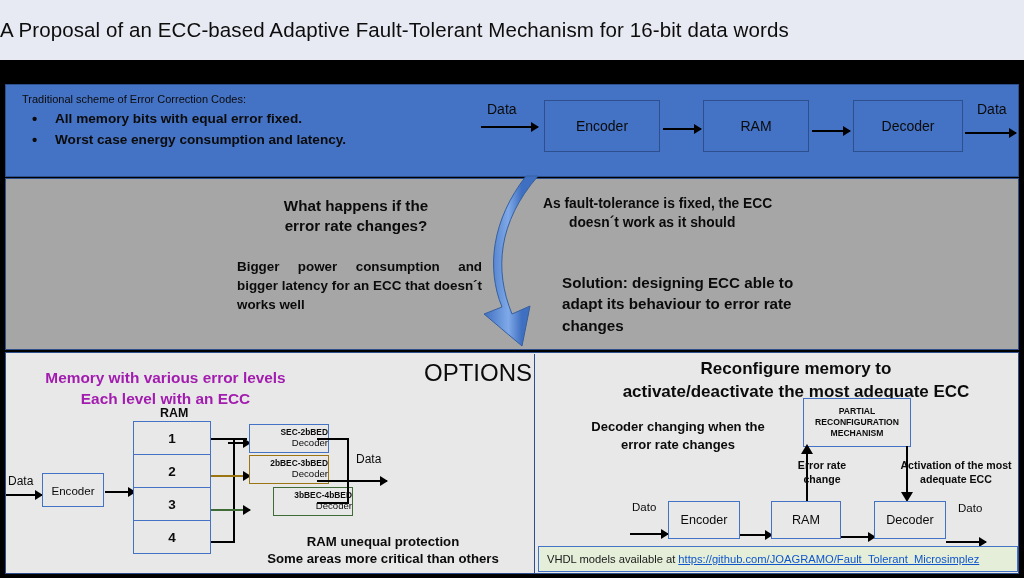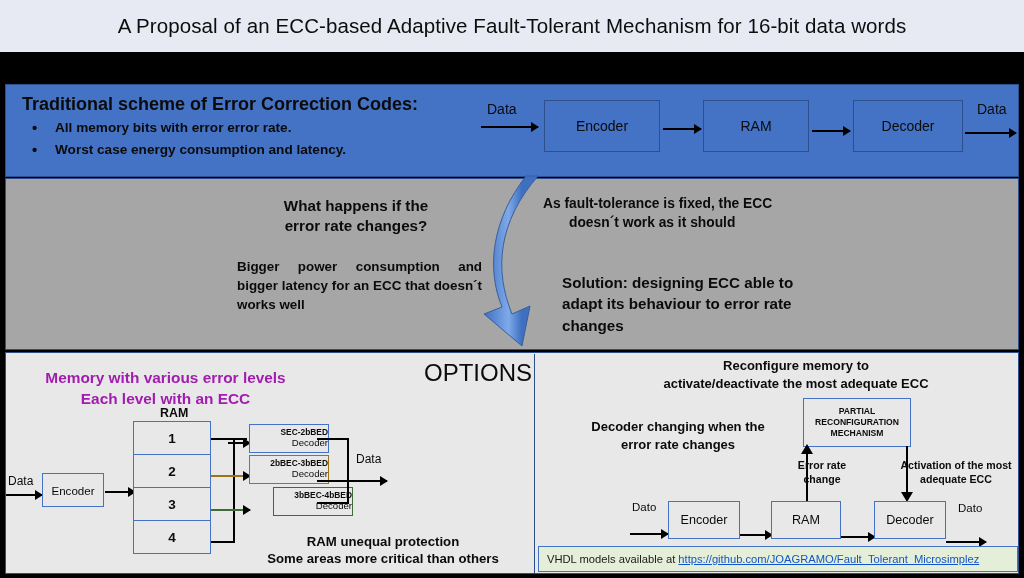--- a/index.html
+++ b/index.html
@@ -6,36 +6,36 @@
   html, body {
     width: 1024px; height: 578px;
     background: #000000;
     font-family: "Liberation Sans", sans-serif;
     overflow: hidden;
   }
   #poster { position: relative; width: 1024px; height: 578px; background: #000; }
 
   
   .title-band {
-    position: absolute; left: 0; top: 0; width: 1024px; height: 52px;
+    position: absolute; left: 0; top: 0; width: 1024px; height: 60px;
     background: #e8eaf3;
-    display: flex; align-items: center; justify-content: center;
+    display: flex; align-items: center; 
   }
   .title-text {
     font-size: 20.5px; color: #0d0d0d; letter-spacing: .1px;
     white-space: nowrap;
   }
 
   
   .panel-blue {
     position: absolute; left: 5px; top: 84px; width: 1014px; height: 93px;
     background: #4472c4; border: 1px solid #2e4f8e;
   }
   .blue-text { position: absolute; left: 16px; top: 7px; width: 470px; color: #0b0b0b; }
-  .blue-head { font-size: 18px; font-weight: 700; line-height: 1.35; }
+  .blue-head { font-size: 11px; font-weight: 400; line-height: 1.35; }
   .blue-list { list-style: none; margin-top: 1px; }
   .blue-list li {
     font-size: 13.6px; font-weight: 600; line-height: 1.58;
     position: relative; padding-left: 33px;
   }
   .blue-list li::before {
     content: "\2022"; position: absolute; left: 10px; top: -1px; font-size: 15px;
   }
   .fbox {
     border: 1px solid #2e4f8e; display: flex; align-items: center;
@@ -90,21 +90,21 @@
   .sub-div {
     position: absolute; left: 528px; top: 1px; width: 1px; height: 220px;
     background: #2e4f8e;
   }
   .left-head {
     position: absolute; left: 12px; top: 15px; width: 295px; text-align: center;
     font-size: 15.4px; font-weight: 600; line-height: 1.34; color: #a21caf;
   }
   .right-head {
     position: absolute; left: 570px; top: 4px; width: 440px; text-align: center;
-    font-size: 13px; font-weight: 700; line-height: 1.36; color: #0b0b0b;
+    font-size: 17px; font-weight: 700; line-height: 1.36; color: #0b0b0b;
   }
 
   
   .ram-label {
     position: absolute; left: 160px; top: 406px; font-size: 12.4px;
     font-weight: 700; color: #0b0b0b;
   }
   .ram-stack {
     position: absolute; left: 133px; top: 421px; width: 78px; height: 136px;
   }
@@ -184,21 +184,21 @@
 <div id="poster">
 
   <div class="title-band">
     <div class="title-text">A Proposal of an ECC-based Adaptive Fault-Tolerant Mechanism for 16-bit data words</div>
   </div>
 
   <div class="panel-blue">
     <div class="blue-text">
       <div class="blue-head">Traditional scheme of Error Correction Codes:</div>
       <ul class="blue-list">
-        <li>All memory bits with error error rate.</li>
+        <li>All memory bits with equal error fixed.</li>
         <li>Worst case energy consumption and latency.</li>
       </ul>
     </div>
 
     <div class="flow-label" style="left:481px; top:16px;">Data</div>
     <div class="arrow-h" style="left:475px; top:41px; width:57px;"></div>
 
     <div class="fbox on-blue" style="position:absolute; left:538px; top:15px; width:116px; height:52px;">
       <span>Encoder</span>
     </div>

